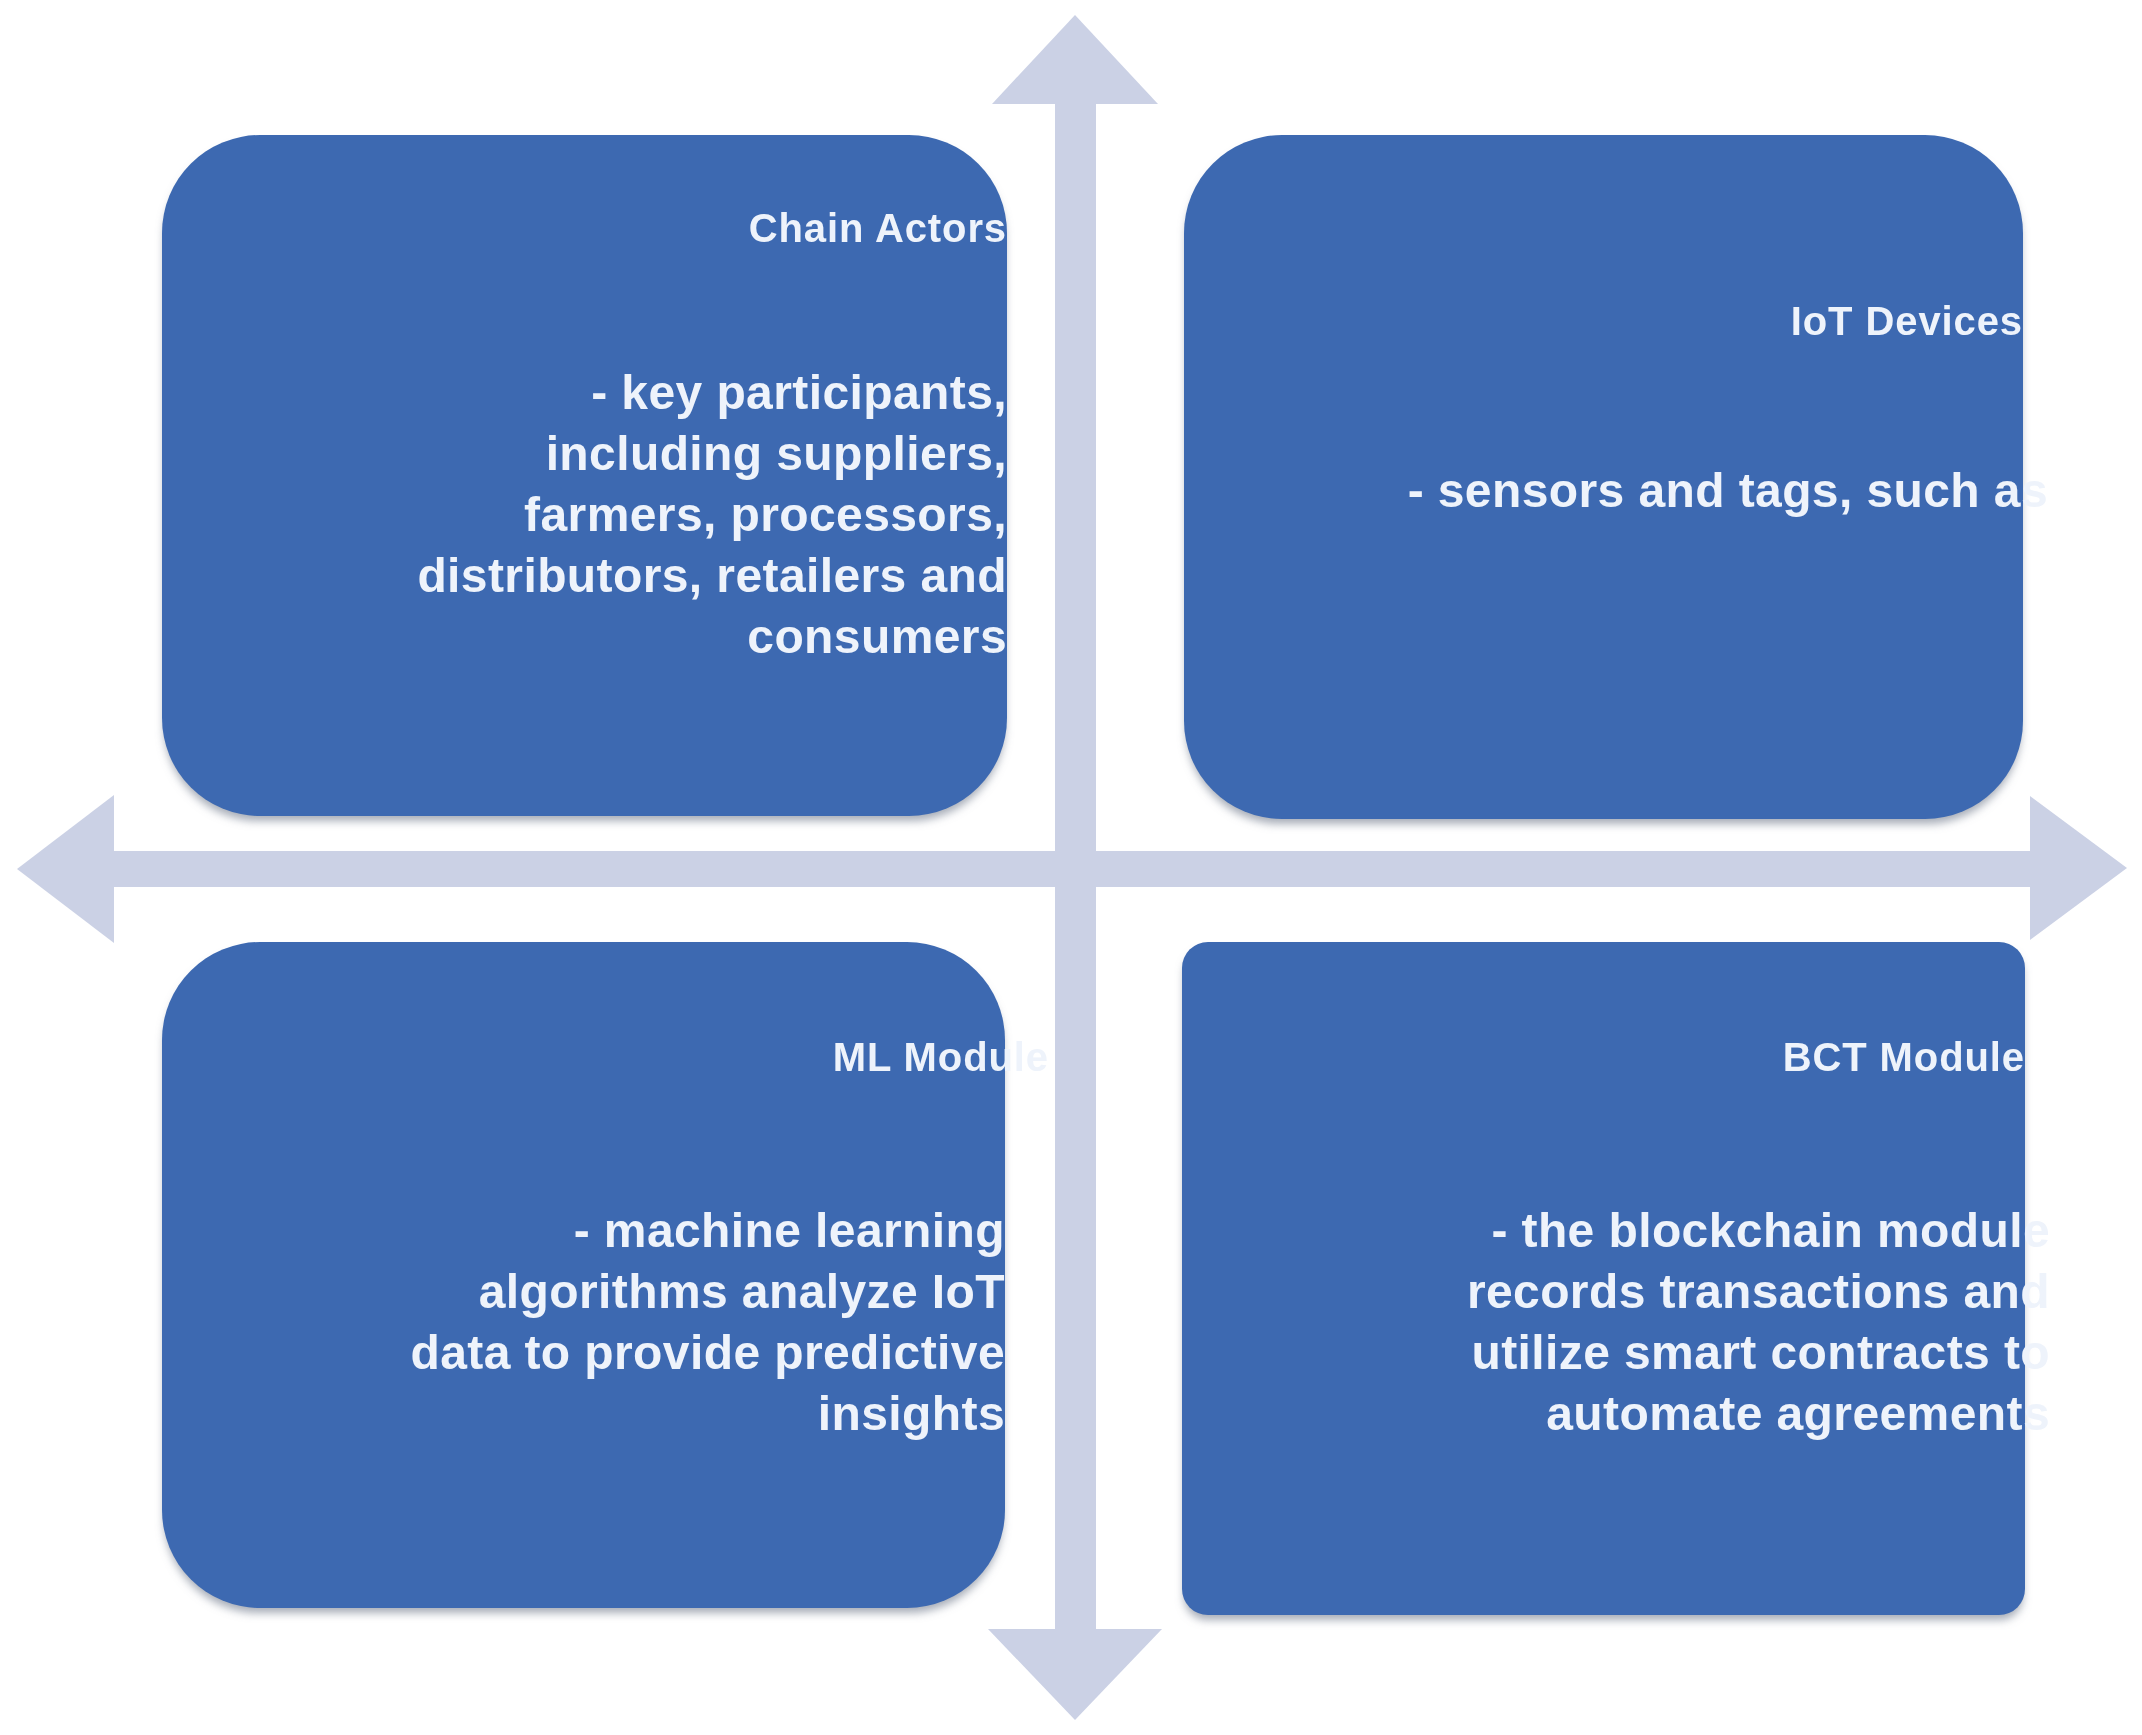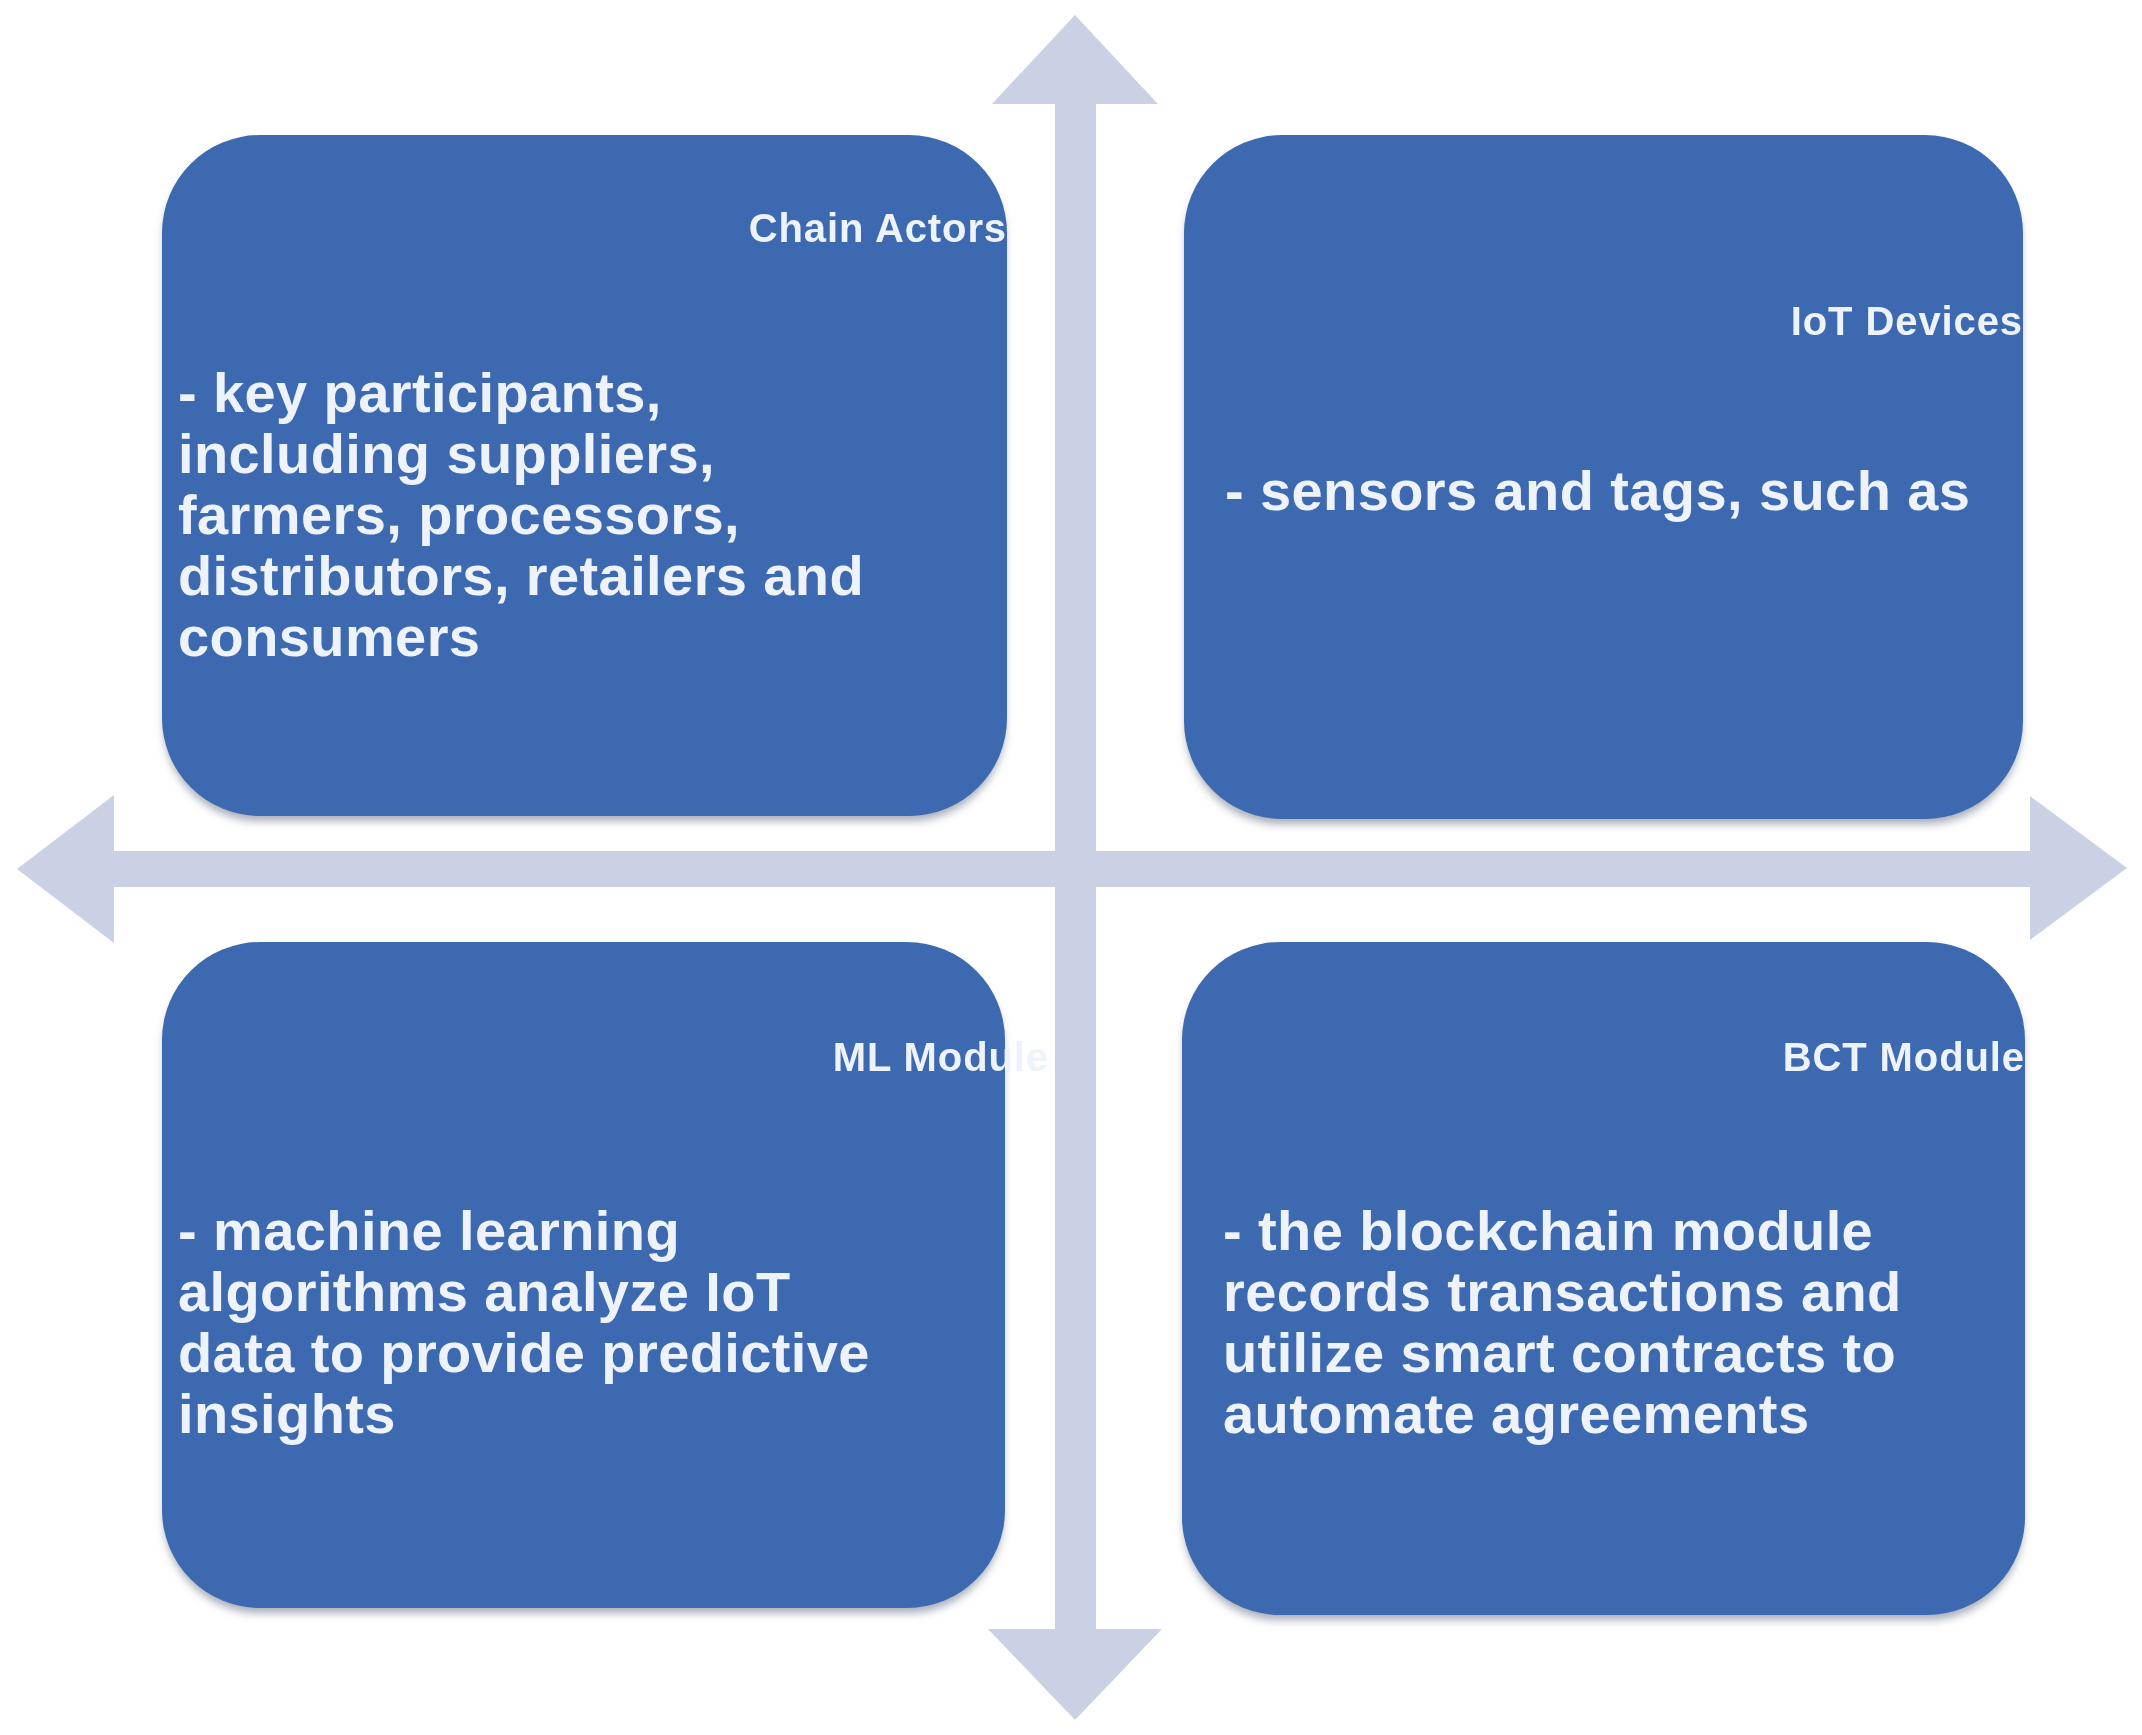--- a/index.html
+++ b/index.html
@@ -71,43 +71,43 @@
   .quad {
     position: absolute;
     background: #3d69b1;
     border-radius: 98px;
     color: #eef3fb;
     box-shadow: 0 6.8px 8.5px -2.6px rgba(95, 105, 125, 0.55);
   }
   .quad-tl { left: 162px;  top: 135px;  width: 845px; height: 681px; }
   .quad-tr { left: 1184px; top: 135px;  width: 839px; height: 684px; }
   .quad-bl { left: 162px;  top: 942px; width: 843px; height: 666px; }
-  .quad-br { left: 1182px; top: 942px; width: 843px; height: 673px; }
+  .quad-br { left: 1182px; top: 942px; width: 843px; height: 673px; border-radius: 26px; }
 
   .quad-title {
     position: absolute;
     left: 0;
     width: 100%;
     text-align: right;
     font-size: 40px;
     font-weight: 700;
     line-height: 61px;
     letter-spacing: 0.9px;
   }
   .quad-tl .quad-title { top: 63px; }
   .quad-tr .quad-title { top: 156px; }
   .quad-bl .quad-title { top: 85px; padding-left: 44px; }
   .quad-br .quad-title { top: 85px; }
 
   .quad-body {
     position: absolute;
-    left: 16px;
+    left: 0;
     width: 100%;
-    text-align: left;
-    font-size: 56px;
+    text-align: right;
+    font-size: 48px;
     font-weight: 700;
     line-height: 61px;
     letter-spacing: 0.4px;
   }
   .quad-tl .quad-body { top: 227px; }
   .quad-tr .quad-body { top: 325px; padding-left: 25px; }
   .quad-bl .quad-body { top: 258px; }
   .quad-br .quad-body { top: 258px; margin-left: 25px; }
 </style>
 </head>

